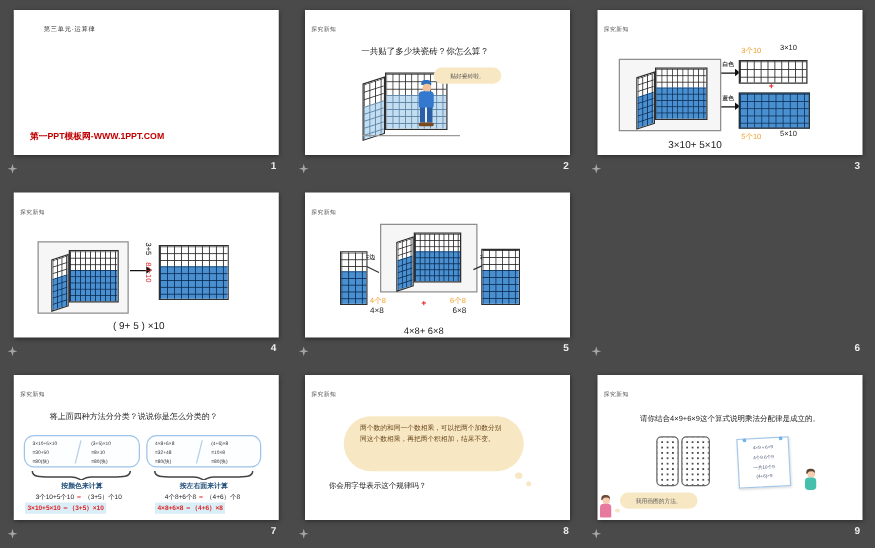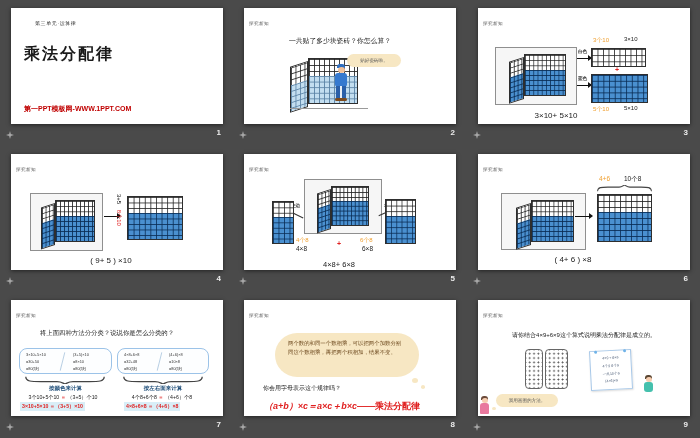--- a/index.html
+++ b/index.html
@@ -92,21 +92,20 @@
   .vrot{position:absolute;transform-origin:0 0;transform:rotate(90deg);white-space:nowrap}
 </style>
 </head>
 <body>
 
 <div class="board">
 
   <div class="cell">
     <div class="slide">
       <div class="t" style="left:24px;top:12px;font-size:5px;color:#2b2b2b;letter-spacing:.6px">第三单元·运算律</div>
-      <div class="t" style="left:13px;top:36px;font-size:16px;font-weight:bold;letter-spacing:2px">乘法分配律</div>
       <div class="t" style="left:13px;top:96px;font-size:7px;font-weight:bold;color:#c00000">第一PPT模板网-WWW.1PPT.COM</div>
     </div>
     <div class="star"></div>
     <div class="num">1</div>
   </div>
 
   <div class="cell">
     <div class="slide">
       <div class="tag">探究新知</div>
       <div class="t ctr" style="left:26px;top:28px;width:140px;font-size:6.8px">一共贴了多少块瓷砖？你怎么算？</div>
@@ -224,44 +223,20 @@
       <div class="t" style="left:93px;top:86px;font-size:7px;font-weight:bold;color:#e02020">+</div>
       <div class="t" style="left:116px;top:82px;font-size:6px;color:#f0a030">6个8</div>
       <div class="t" style="left:118px;top:91px;font-size:6.5px">6×8</div>
       <div class="t ctr" style="left:40px;top:106px;width:110px;font-size:7.5px">4×8+ 6×8</div>
     </div>
     <div class="star"></div>
     <div class="num">5</div>
   </div>
 
   <div class="cell">
-    <div class="slide">
-      <div class="tag">探究新知</div>
-      <div class="wbox" style="left:23px;top:39px;width:85px;height:57px">
-        <div class="cwL" style="left:14px;top:9px;width:15px;height:42px">
-          <div class="part gw" style="height:38%;background-size:3.8px 5.2px"></div>
-          <div class="part gb" style="height:62%;background-size:3.8px 5px"></div>
-        </div>
-        <div class="cwF" style="left:29px;top:6px;width:43px;height:42px">
-          <div class="part gw" style="height:38%;background-size:4.3px 5.2px"></div>
-          <div class="part gb" style="height:62%;background-size:4.3px 5px"></div>
-        </div>
-      </div>
-      <div class="arr" style="left:97px;top:62px;width:14px"></div>
-      <div class="t" style="left:121px;top:21px;font-size:6.5px;color:#f0a030">4+6</div>
-      <div class="t" style="left:146px;top:21px;font-size:6.5px">10个8</div>
-      <svg class="brace" style="left:119px;top:31px" width="55" height="7" viewBox="0 0 100 10" preserveAspectRatio="none">
-        <path d="M1,9 C1,3 8,3 20,3 L40,3 C46,3 47,1 50,0 C53,1 54,3 60,3 L80,3 C92,3 99,3 99,9" stroke="#444" stroke-width="1.6" fill="none"></path>
-      </svg>
-      <div class="grid" style="left:119px;top:40px;width:55px;height:48px">
-        <div class="part gw" style="height:37.5%;background-size:5.5px 6px"></div>
-        <div class="part gb" style="height:62.5%;background-size:5.5px 6px"></div>
-      </div>
-      <div class="t ctr" style="left:35px;top:101px;width:120px;font-size:8px">( 4+ 6 ) ×8</div>
-    </div>
     <div class="star"></div>
     <div class="num">6</div>
   </div>
 
   <div class="cell">
     <div class="slide">
       <div class="tag">探究新知</div>
       <div class="t ctr" style="left:14px;top:29px;width:164px;font-size:6.4px">将上面四种方法分分类？说说你是怎么分类的？</div>
       <div class="rbox" style="left:8px;top:48px;width:93px;height:26px">
         <div class="col" style="left:6px">
@@ -316,23 +291,20 @@
 
   <div class="cell">
     <div class="slide">
       <div class="tag">探究新知</div>
       <div class="cloud" style="left:31px;top:33px;width:144px;height:44px">
         <div style="padding:6px 13px;font-size:5.4px;line-height:1.75;color:#6e4a1f">两个数的和同一个数相乘，可以把两个加数分别同这个数相乘，再把两个积相加，结果不变。</div>
       </div>
       <div class="cloud-dot" style="left:168px;top:78px;width:6px;height:5px"></div>
       <div class="cloud-dot" style="left:177px;top:85px;width:4px;height:3.5px"></div>
       <div class="t" style="left:19px;top:84px;font-size:6px">你会用字母表示这个规律吗？</div>
-      <div class="t" style="left:20px;top:100px;font-size:9px;font-weight:bold;color:#e02020">
-        <span style="font-style:italic">（a+b）×c＝a×c＋b×c</span><span>——乘法分配律</span>
-      </div>
     </div>
     <div class="star"></div>
     <div class="num">8</div>
   </div>
 
   <div class="cell">
     <div class="slide">
       <div class="tag">探究新知</div>
       <div class="t ctr" style="left:8px;top:31px;width:196px;font-size:6px">请你结合4×9+6×9这个算式说明乘法分配律是成立的。</div>
       <div class="dots" style="left:47px;top:49px;width:18px;height:40px"></div>

